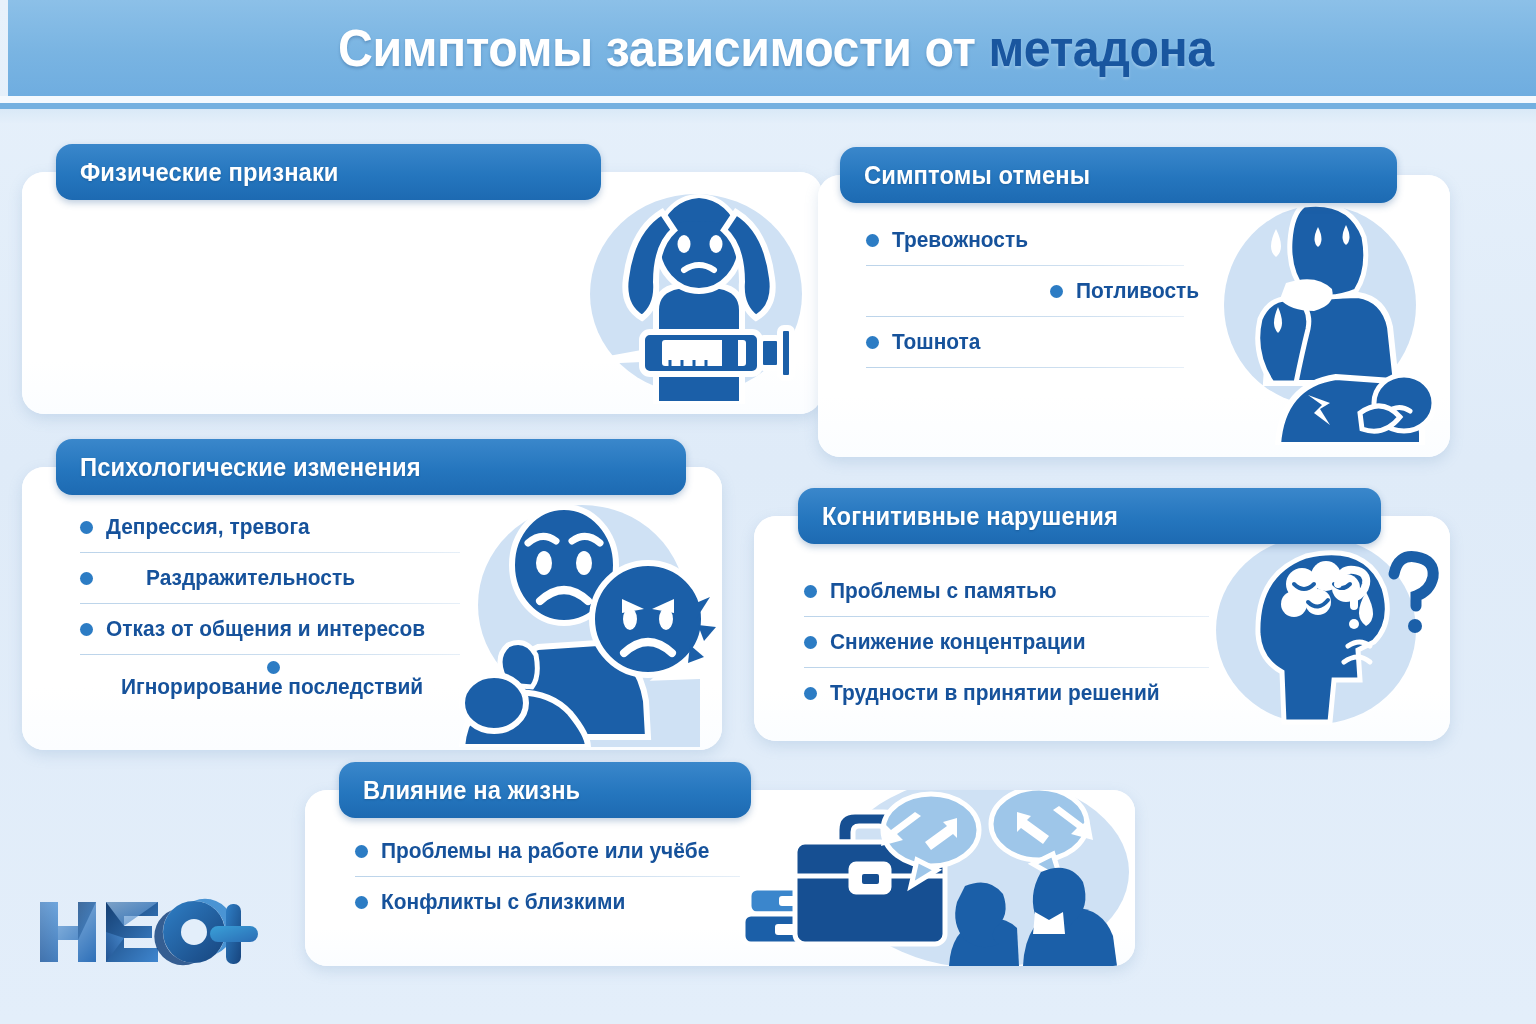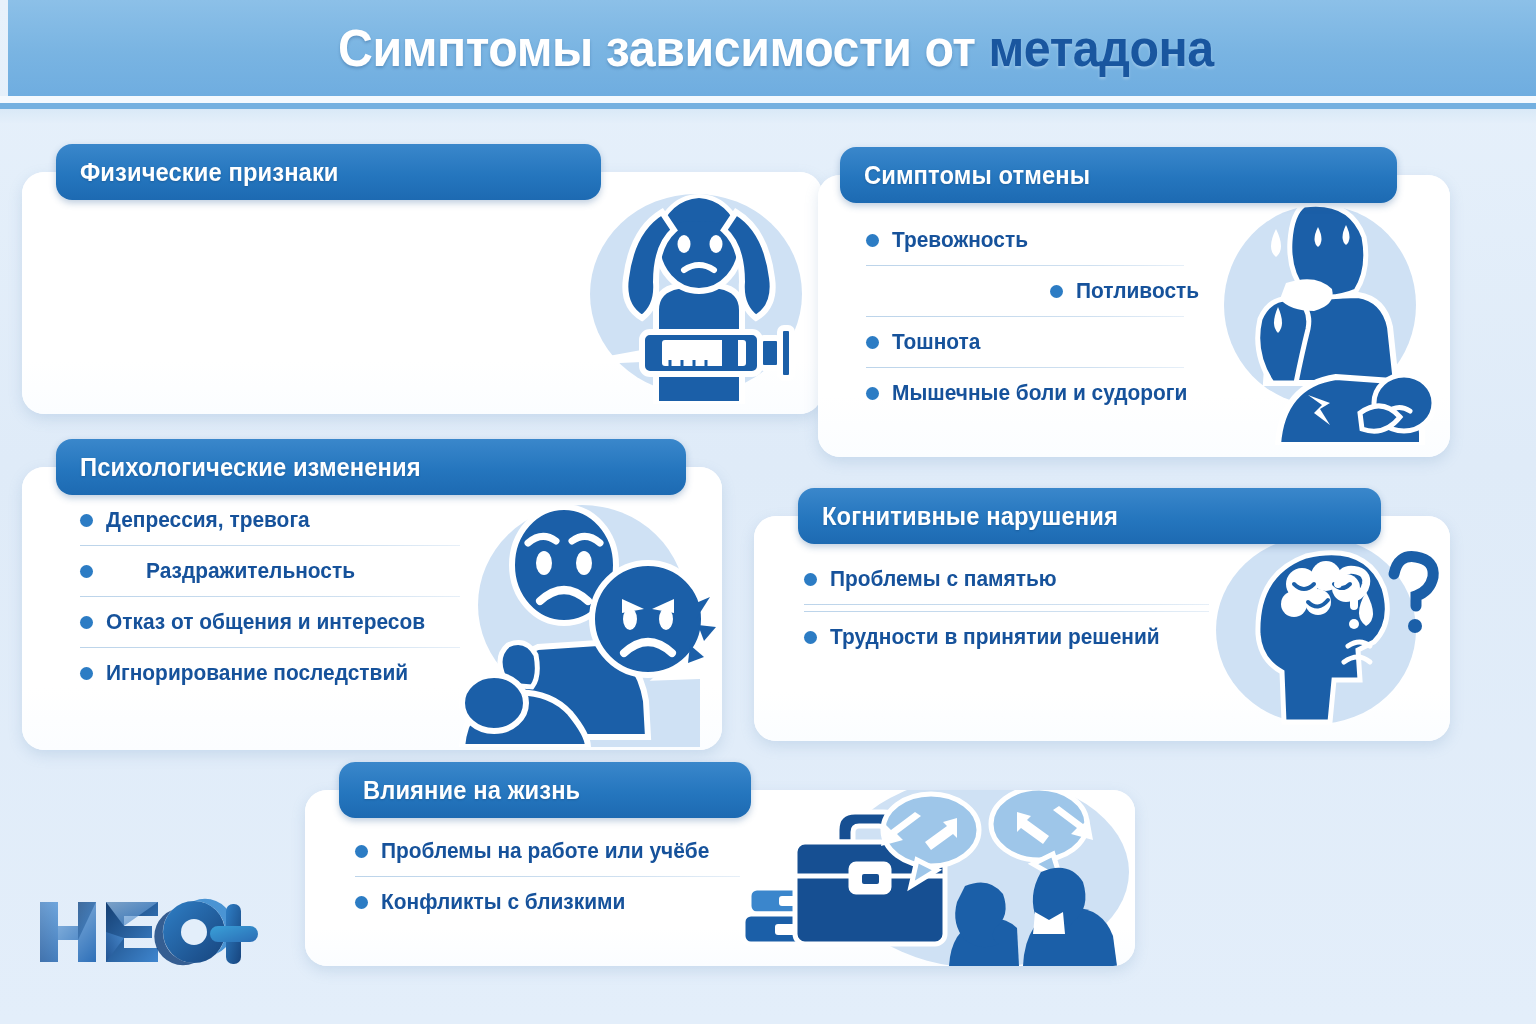--- a/index.html
+++ b/index.html
@@ -233,24 +233,20 @@
         <div class="bullet-row" style="height:38px;justify-content:flex-end;">
           <span class="bullet-dot"></span>
           <span class="bullet-text">Потливость</span>
         </div>
         <div class="bullet-sep" style="width:318px; margin:6px 0;"></div>
         <div class="bullet-row" style="height:38px;">
           <span class="bullet-dot"></span>
           <span class="bullet-text">Тошнота</span>
         </div>
         <div class="bullet-sep" style="width:318px; margin:6px 0;"></div>
-        <div class="bullet-row" style="height:38px;">
-          <span class="bullet-dot"></span>
-          <span class="bullet-text">Мышечные боли и судороги</span>
-        </div>
       </div>
     </div>
     <div class="card-tab" style="left:22px; width:557px;">
       <span class="card-tab-label">Симптомы отмены</span>
     </div>
   </div>
 
   <div class="card" style="left:22px; top:467px; width:700px; height:283px;">
     <div class="card-inner">
       <svg class="illo" style="left:430px; top:20px;" width="266" height="260" viewBox="0 0 266 260">
@@ -277,37 +273,37 @@
         <path d="M222 112 l-22 10 l22 4 Z" fill="#ffffff"></path>
         <ellipse cx="178" cy="132" rx="7" ry="11" fill="#ffffff"></ellipse>
         <ellipse cx="214" cy="132" rx="7" ry="11" fill="#ffffff"></ellipse>
         <path d="M172 166 q24 -22 48 0" stroke="#ffffff" stroke-width="8" fill="none" stroke-linecap="round"></path>
 
         <path d="M258 110 l-14 6 l0 16 Z" fill="#1b5fa8"></path>
         <path d="M264 140 l-18 -2 l6 16 Z" fill="#1b5fa8"></path>
         <path d="M252 170 l-14 -12 l-2 18 Z" fill="#1b5fa8"></path>
       </svg>
 
-      <div class="bullets" style="left:58px; top:34px; width:400px;">
+      <div class="bullets" style="left:58px; top:41px; width:400px;">
         <div class="bullet-row" style="height:38px;">
           <span class="bullet-dot"></span>
           <span class="bullet-text">Депрессия, тревога</span>
         </div>
         <div class="bullet-sep" style="width:380px; margin:6px 0;"></div>
         <div class="bullet-row" style="height:38px;gap:40px;">
           <span class="bullet-dot"></span>
           <span class="bullet-text">Раздражительность</span>
         </div>
         <div class="bullet-sep" style="width:380px; margin:6px 0;"></div>
         <div class="bullet-row" style="height:38px;">
           <span class="bullet-dot"></span>
           <span class="bullet-text">Отказ от общения и интересов</span>
         </div>
         <div class="bullet-sep" style="width:380px; margin:6px 0;"></div>
-        <div class="bullet-row" style="height:38px;">
+        <div class="bullet-row" style="height:38px;flex-direction:column;">
           <span class="bullet-dot"></span>
           <span class="bullet-text">Игнорирование последствий</span>
         </div>
       </div>
     </div>
     <div class="card-tab" style="left:34px; width:630px;">
       <span class="card-tab-label">Психологические изменения</span>
     </div>
   </div>
 
@@ -337,25 +333,29 @@
         <path d="M168 62 q14 26 0 34 q-14 -10 0 -34 Z" fill="#ffffff"></path>
 
         <path d="M150 116 q12 -8 22 0" stroke="#ffffff" stroke-width="5" fill="none" stroke-linecap="round"></path>
         <path d="M146 132 q14 -10 26 0" stroke="#ffffff" stroke-width="5" fill="none" stroke-linecap="round"></path>
 
         <path d="M196 44 q4 -20 22 -17 q19 3 17 20 q-3 14 -17 19 l0 10" stroke="#1b5fa8" stroke-width="11" fill="none" stroke-linecap="round"></path>
         <circle cx="217" cy="96" r="7" fill="#1b5fa8"></circle>
       </svg>
 
       <div class="bullets" style="left:50px; top:44px; width:400px;">
-        <div class="bullet-row" style="height:38px;">
+        <div class="bullet-row" style="height:38px;margin-top:12px;">
           <span class="bullet-dot"></span>
           <span class="bullet-text">Проблемы с памятью</span>
         </div>
         <div class="bullet-sep" style="width:405px; margin:6px 0;"></div>
+        <div class="bullet-row" style="height:38px;">
+          <span class="bullet-dot"></span>
+          <span class="bullet-text">Снижение концентрации</span>
+        </div>
         <div class="bullet-sep" style="width:405px; margin:6px 0;"></div>
         <div class="bullet-row" style="height:38px;">
           <span class="bullet-dot"></span>
           <span class="bullet-text">Трудности в принятии решений</span>
         </div>
       </div>
     </div>
     <div class="card-tab" style="left:44px; width:583px;">
       <span class="card-tab-label">Когнитивные нарушения</span>
     </div>

